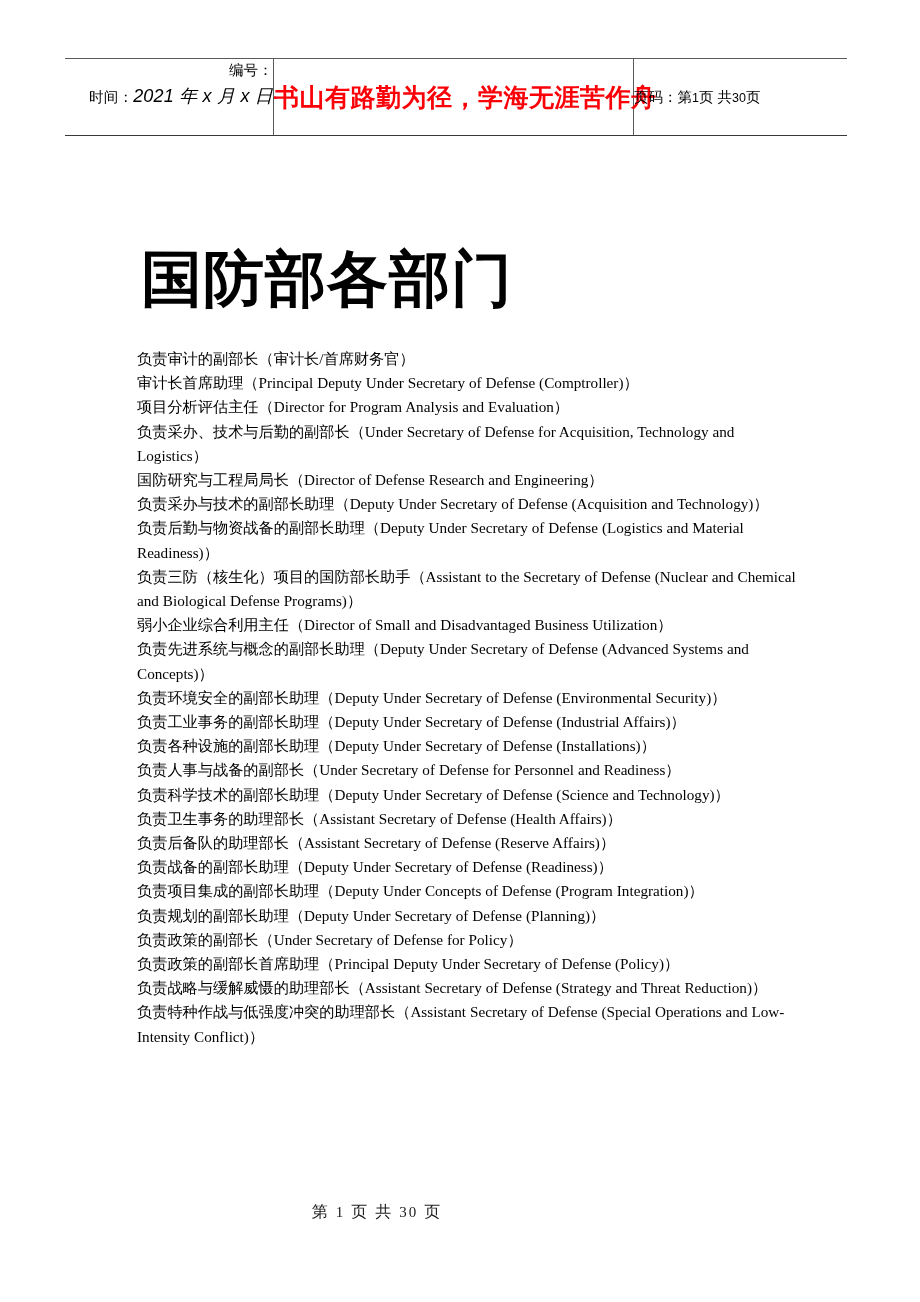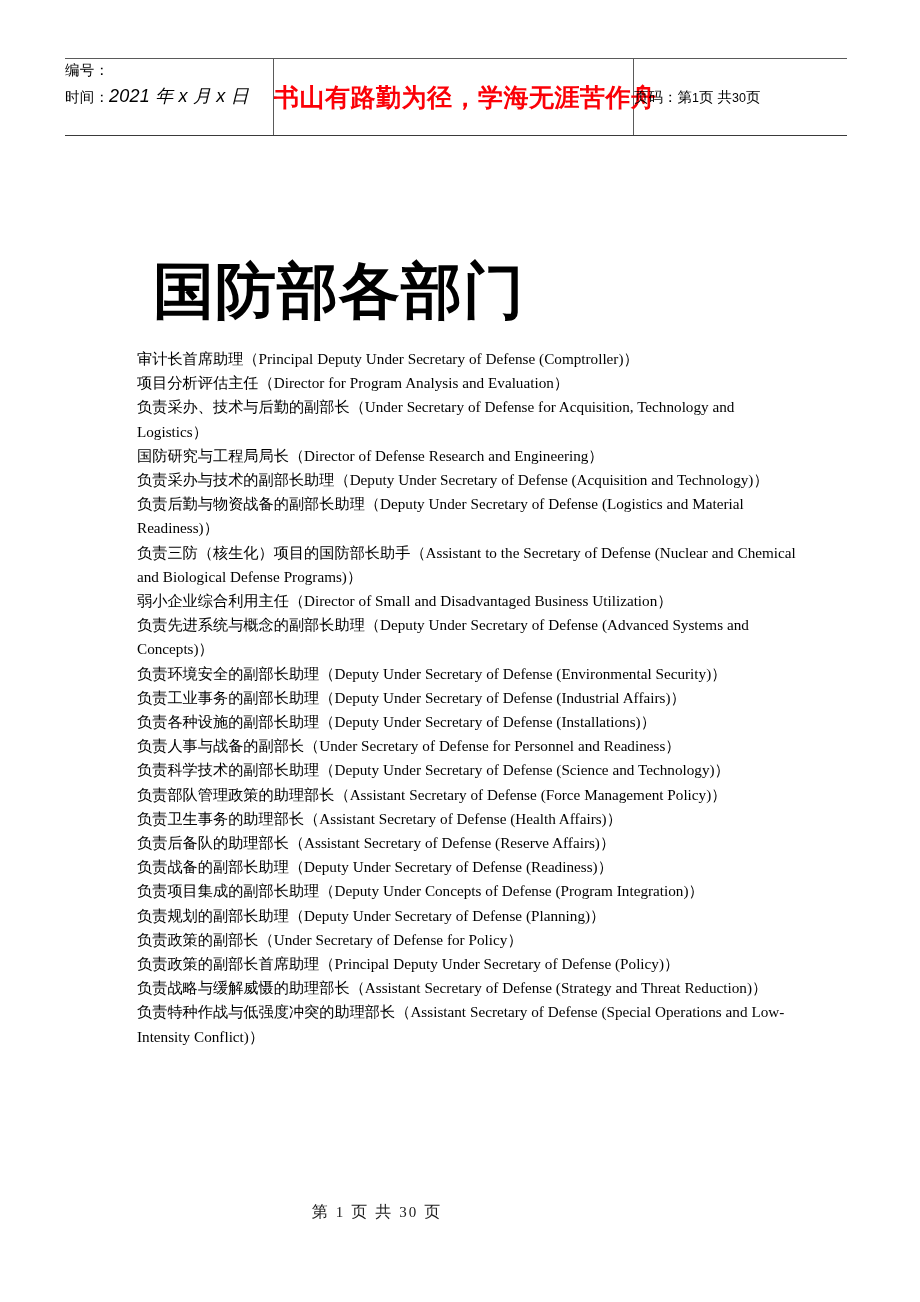--- a/index.html
+++ b/index.html
@@ -46,20 +46,21 @@
   }
   .header-table td.div-left  { border-left: 1.3px solid #5a5a5a; }
 
   .cell-meta {
     width: 208px;
     padding: 6px 0 0 14px;
     font-family: "Liberation Sans", "DejaVu Sans", sans-serif;
     font-size: 14.5px;
     line-height: 1.58;
     letter-spacing: 0.2px;
+    text-align: right;
   }
   .cell-meta .line { white-space: nowrap; }
   .cell-meta .num { font-size: 18px; font-style: italic; }
 
   .cell-slogan {
     width: 359px;
     text-align: center;
     vertical-align: middle !important;
   }
   .slogan {
@@ -85,21 +86,21 @@
   .doc-title {
     position: absolute;
     left: 137px;
     top: 243px;
     font-family: "Liberation Sans", "DejaVu Sans", sans-serif;
     font-weight: bold;
     font-size: 61px;
     line-height: 1.05;
     letter-spacing: 1px;
     color: #000;
-    margin: 16px;
+    margin: 4px;
   }
 
   
   .body-list {
     position: absolute;
     left: 137px;
     top: 347px;
     width: 672px;
     margin: 0;
     padding: 0;
@@ -148,35 +149,35 @@
       <td class="cell-page div-left">
         <span>页码：</span><span>第</span><span class="num">1</span><span>页</span>&nbsp;<span>共</span><span class="num">30</span><span>页</span>
       </td>
     </tr>
   </tbody>
     </table>
 
   <h1 class="doc-title">国防部各部门</h1>
 
   <ul class="body-list">
+      <li>负责审计的副部长（审计长/首席财务官）</li>
       <li>审计长首席助理（Principal Deputy Under Secretary of Defense (Comptroller)）</li>
       <li>项目分析评估主任（Director for Program Analysis and Evaluation）</li>
       <li>负责采办、技术与后勤的副部长（Under Secretary of Defense for Acquisition, Technology and Logistics）</li>
       <li>国防研究与工程局局长（Director of Defense Research and Engineering）</li>
       <li>负责采办与技术的副部长助理（Deputy Under Secretary of Defense (Acquisition and Technology)）</li>
       <li>负责后勤与物资战备的副部长助理（Deputy Under Secretary of Defense (Logistics and Material Readiness)）</li>
       <li>负责三防（核生化）项目的国防部长助手（Assistant to the Secretary of Defense (Nuclear and Chemical and Biological Defense Programs)）</li>
       <li>弱小企业综合利用主任（Director of Small and Disadvantaged Business Utilization）</li>
       <li>负责先进系统与概念的副部长助理（Deputy Under Secretary of Defense (Advanced Systems and Concepts)）</li>
       <li>负责环境安全的副部长助理（Deputy Under Secretary of Defense (Environmental Security)）</li>
       <li>负责工业事务的副部长助理（Deputy Under Secretary of Defense (Industrial Affairs)）</li>
       <li>负责各种设施的副部长助理（Deputy Under Secretary of Defense (Installations)）</li>
       <li>负责人事与战备的副部长（Under Secretary of Defense for Personnel and Readiness）</li>
       <li>负责科学技术的副部长助理（Deputy Under Secretary of Defense (Science and Technology)）</li>
-      <li>负责部队管理政策的助理部长（Assistant Secretary of Defense (Force Management Policy)）</li>
       <li>负责卫生事务的助理部长（Assistant Secretary of Defense (Health Affairs)）</li>
       <li>负责后备队的助理部长（Assistant Secretary of Defense (Reserve Affairs)）</li>
       <li>负责战备的副部长助理（Deputy Under Secretary of Defense (Readiness)）</li>
       <li>负责项目集成的副部长助理（Deputy Under Concepts of Defense (Program Integration)）</li>
       <li>负责规划的副部长助理（Deputy Under Secretary of Defense (Planning)）</li>
       <li>负责政策的副部长（Under Secretary of Defense for Policy）</li>
       <li>负责政策的副部长首席助理（Principal Deputy Under Secretary of Defense (Policy)）</li>
       <li>负责战略与缓解威慑的助理部长（Assistant Secretary of Defense (Strategy and Threat Reduction)）</li>
       <li>负责特种作战与低强度冲突的助理部长（Assistant Secretary of Defense (Special Operations and Low-Intensity Conflict)）</li>
     </ul>

